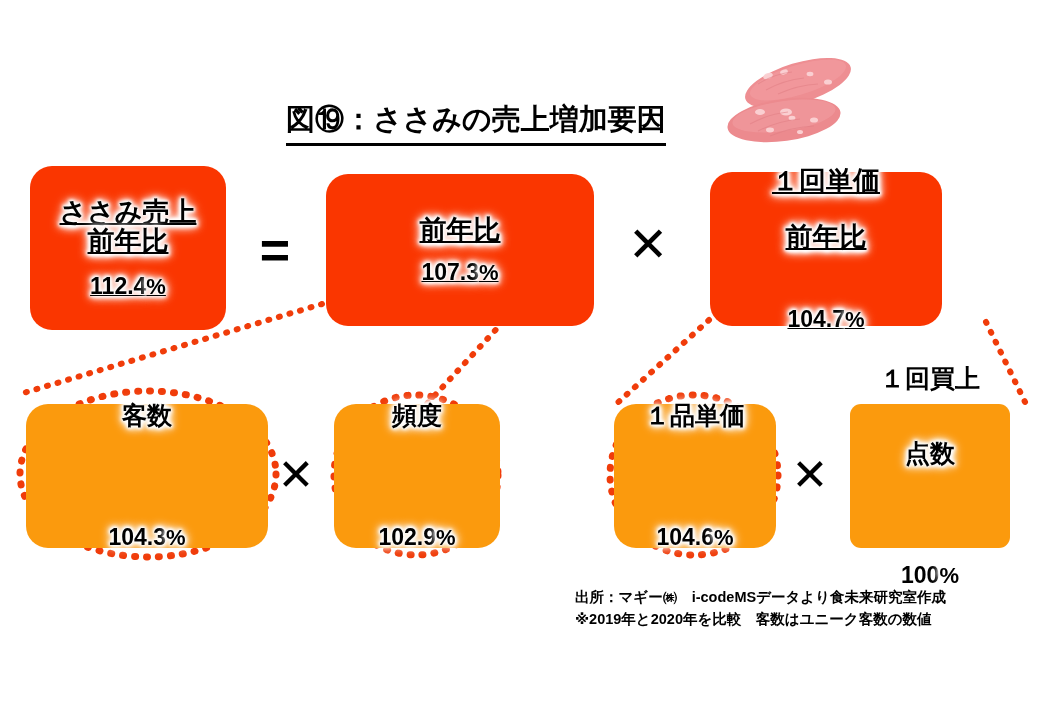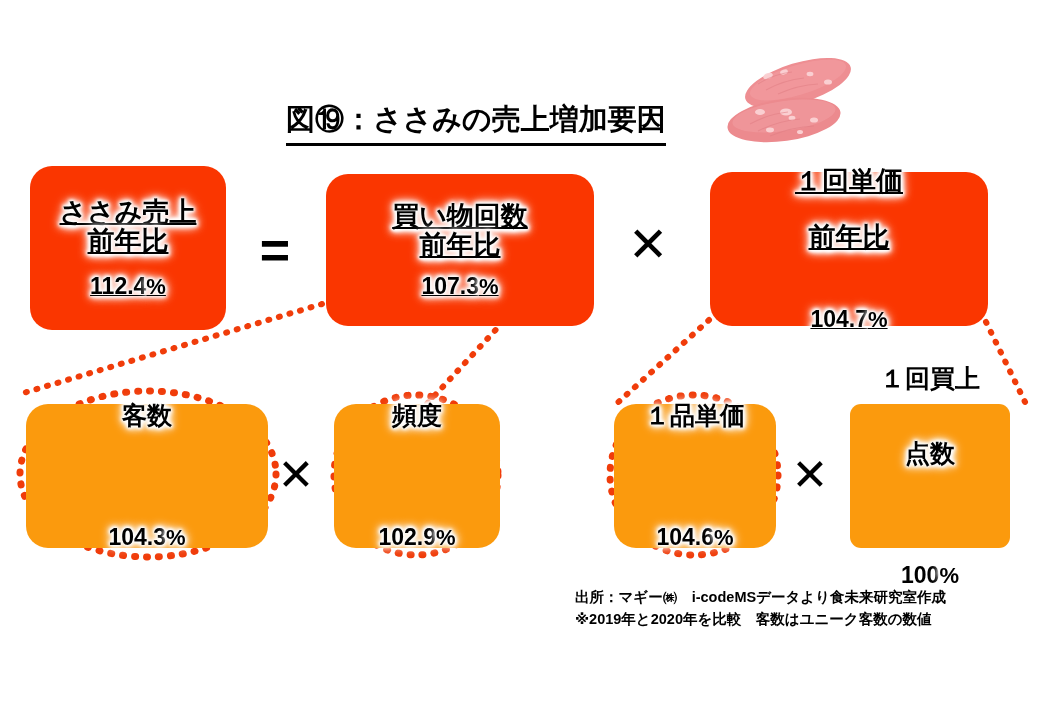--- a/index.html
+++ b/index.html
@@ -136,27 +136,26 @@
   </svg>
 
   <div class="box red" style="left:30px;top:158px;width:196px;height:164px;">
     <div class="bline lab">ささみ売上</div>
     <div class="bline lab">前年比</div>
     <div class="gap1"></div>
     <div class="valwrap"><span class="num">112.4</span><span class="pct">%</span></div>
   </div>
 
   <div class="box red" style="left:326px;top:166px;width:268px;height:152px;">
-    <div class="bline lab">買い物回数</div>
     <div class="bline lab">前年比</div>
     <div class="gap2"></div>
     <div class="valwrap"><span class="num">107.3</span><span class="pct">%</span></div>
   </div>
 
-  <div class="box red" style="left:710px;top:164px;width:278px;height:154px;gap:27px;">
+  <div class="box red" style="left:710px;top:164px;width:232px;height:154px;gap:27px;">
     <div class="bline lab">１回単価</div>
     <div class="bline lab">前年比</div>
     <div class="gap2"></div>
     <div class="valwrap"><span class="num">104.7</span><span class="pct">%</span></div>
   </div>
 
   <div class="box orange" style="left:26px;top:396px;width:242px;height:144px;">
     <div class="bline lab">客数</div>
     <div class="gap1"></div>
     <div class="valwrap"><span class="num">104.3</span><span class="pct">%</span></div>

